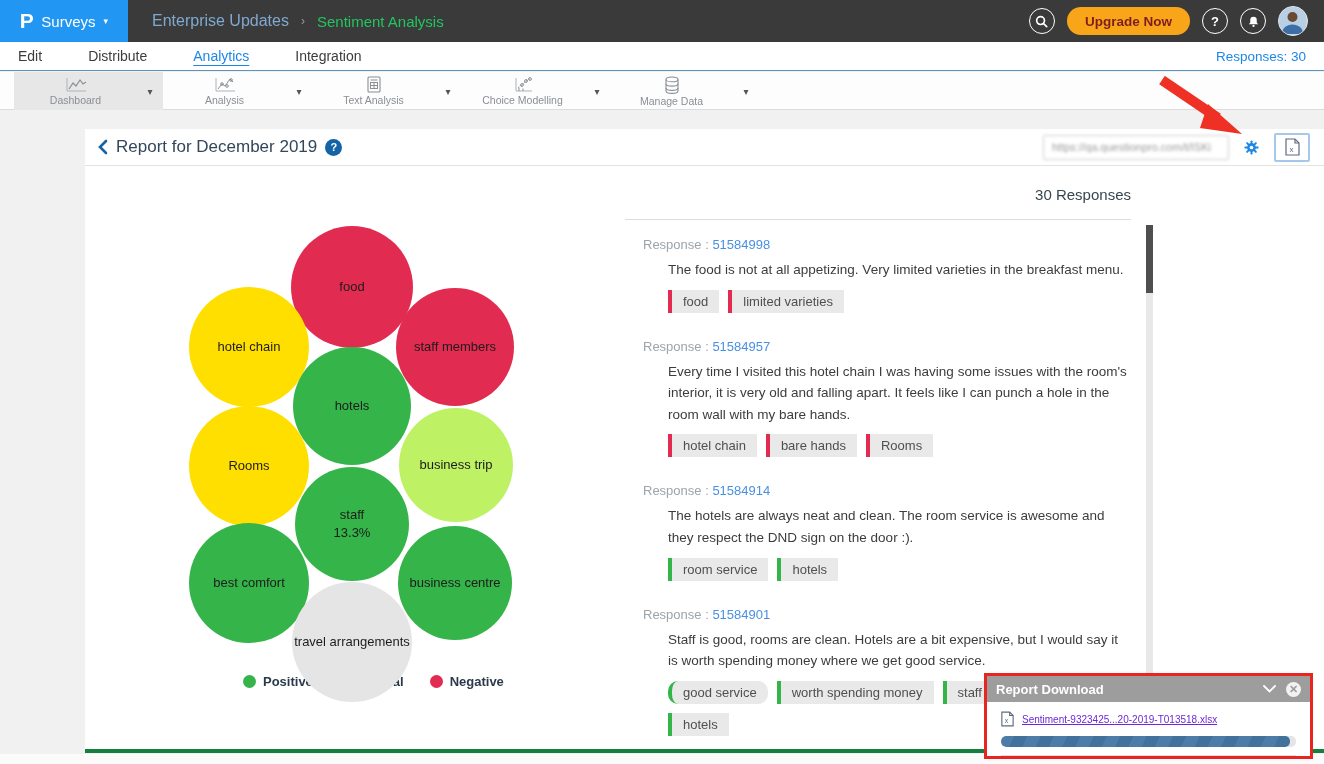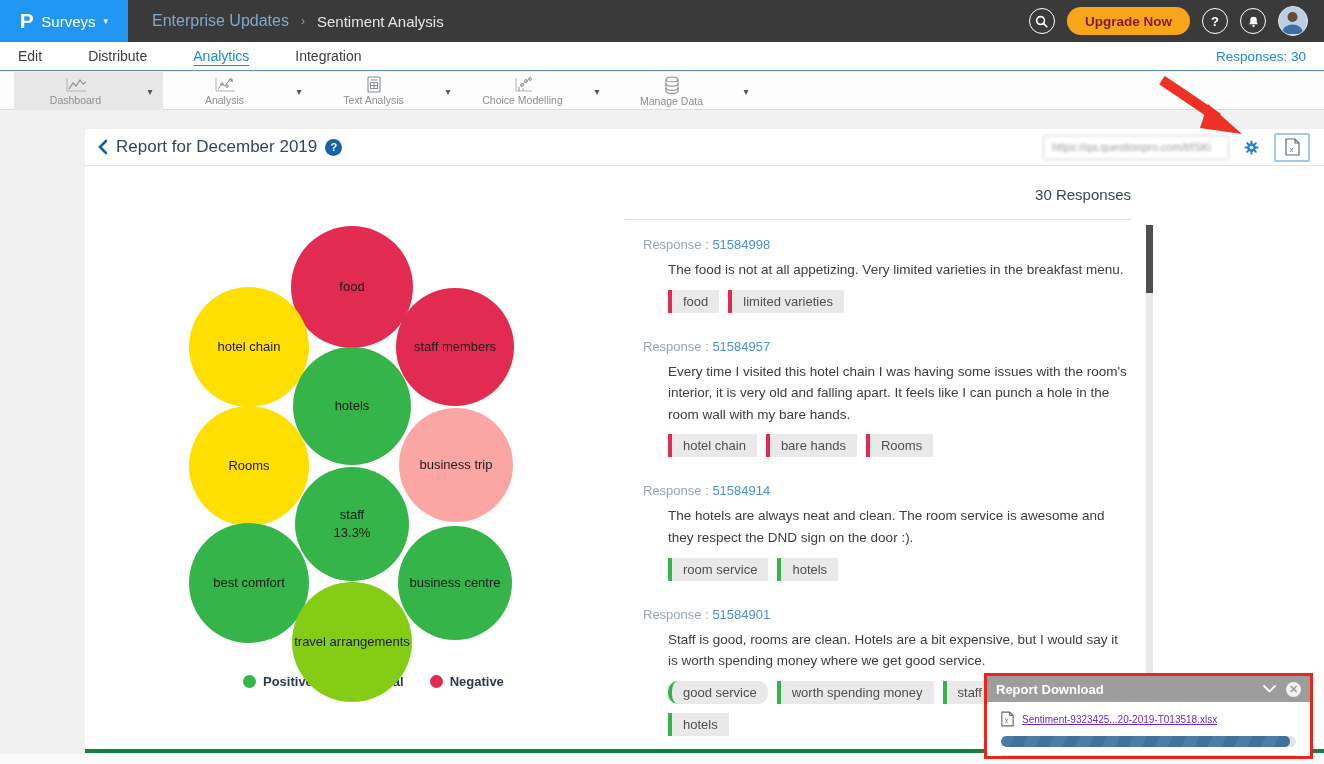--- a/index.html
+++ b/index.html
@@ -11,21 +11,21 @@
   .topbar { position:absolute; left:0; top:0; width:100%; height:42px;
     background:#3a3a3a; display:flex; align-items:center; }
   .logo-box { width:128px; height:42px; background:#2196f3; color:#fff;
     display:flex; align-items:center; justify-content:center; gap:8px; cursor:pointer; }
   .logo-glyph { font-size:20px; font-weight:bold; transform:scaleX(1.05); }
   .logo-label { font-size:15px; }
   .caret { font-size:9px; color:#fff; }
   .breadcrumb { display:flex; align-items:center; gap:12px; margin-left:24px; }
   .bc-parent { color:#7fa9cf; font-size:16px; cursor:pointer; }
   .bc-sep { color:#9a9a9a; font-size:12px; }
-  .bc-current { color:#e5e5e5; font-size:15px; }
+  .bc-current { color:#22c55e; font-size:15px; }
   .topbar-right { margin-left:auto; display:flex; align-items:center; gap:12px; padding-right:16px; }
   .circle-btn { width:26px; height:26px; border:1.6px solid #fff; border-radius:50%;
     display:flex; align-items:center; justify-content:center; color:#fff; cursor:pointer;
     font-weight:bold; font-size:13px; }
   .upgrade-btn { background:#f9a51a; color:#7f1d1d; border:none; border-radius:15px;
     height:28px; padding:0 18px; font-size:13.5px; font-weight:bold; cursor:pointer; }
   .avatar { width:30px; height:30px; border-radius:50%; overflow:hidden; border:1.5px solid #e8e8e8;
     background:#bcd3e8; cursor:pointer; }
 
   
@@ -300,34 +300,34 @@
         </div>
         <div class="bubble" style="left: 311px; top: 122px; width: 118px; height: 118px; background: rgb(226, 43, 80);">
           <span>staff members</span>
         </div>
         <div class="bubble" style="left: 208px; top: 181px; width: 118px; height: 118px; background: rgb(53, 180, 74);">
           <span>hotels</span>
         </div>
         <div class="bubble" style="left: 104px; top: 240px; width: 120px; height: 120px; background: rgb(255, 223, 0);">
           <span>Rooms</span>
         </div>
-        <div class="bubble" style="left: 314px; top: 242px; width: 114px; height: 114px; background: #fca5a5;">
+        <div class="bubble" style="left: 314px; top: 242px; width: 114px; height: 114px; background: #bef264;">
           <span>business trip</span>
         </div>
         <div class="bubble" style="left: 210px; top: 301px; width: 114px; height: 114px; background: rgb(53, 180, 74);">
           <span>staff</span>
           <span>13.3%</span>
         </div>
         <div class="bubble" style="left: 313px; top: 360px; width: 114px; height: 114px; background: rgb(53, 180, 74);">
           <span>business centre</span>
         </div>
         <div class="bubble" style="left: 104px; top: 357px; width: 120px; height: 120px; background: rgb(53, 180, 74);">
           <span>best comfort</span>
         </div>
-        <div class="bubble" style="left: 207px; top: 416px; width: 120px; height: 120px; background: #84cc16;">
+        <div class="bubble" style="left: 207px; top: 416px; width: 120px; height: 120px; background: #e5e5e5;">
           <span>travel arrangements</span>
         </div>
       </div>
 
     <div class="responses-panel">
       <div class="responses-header">30 Responses</div>
       <div class="responses-divider"></div>
       <div class="responses-list">
           <div class="response-item">
             <div class="response-meta">Response : <span class="response-id">51584998</span></div>

